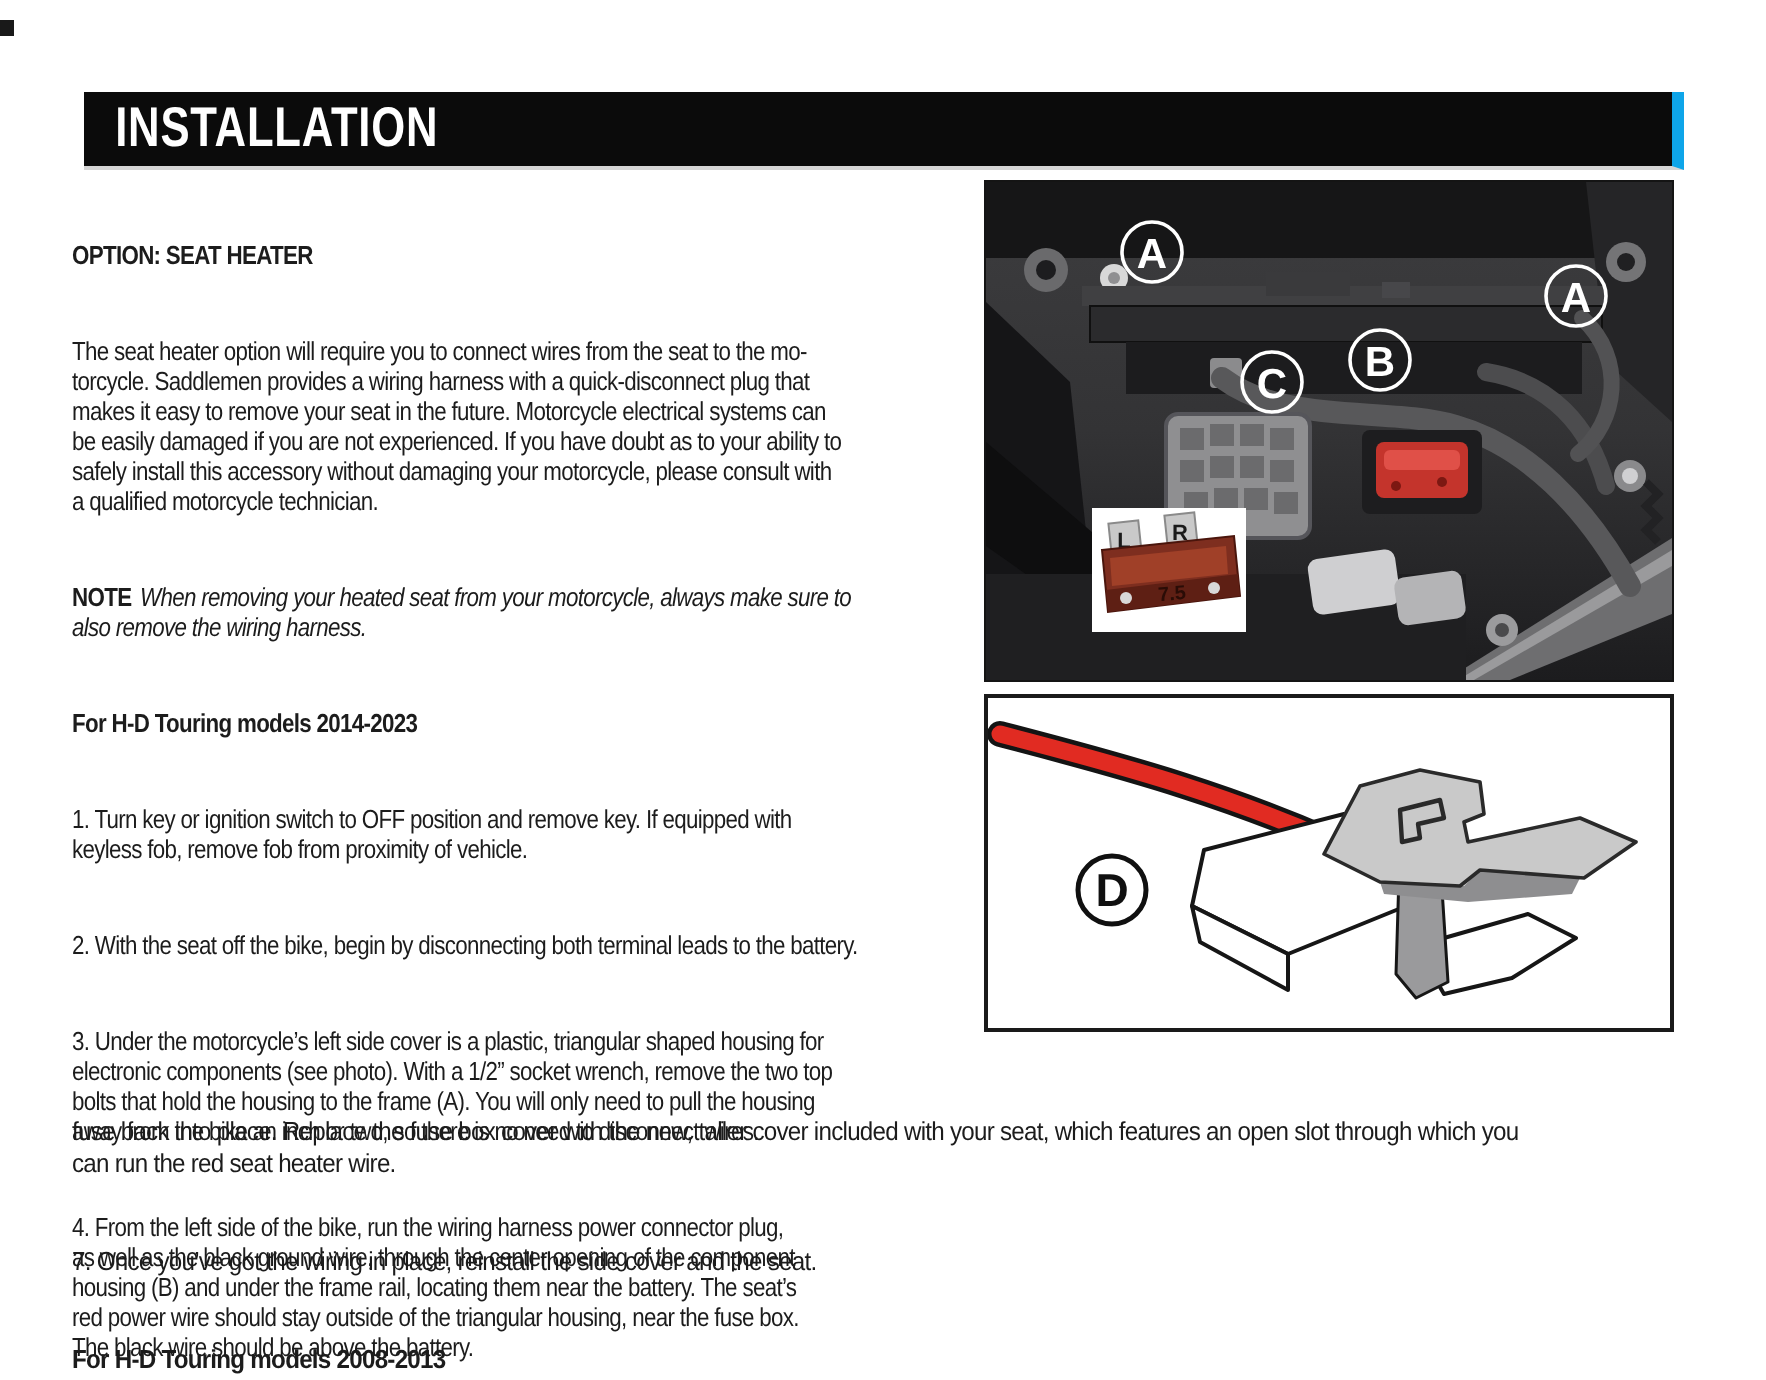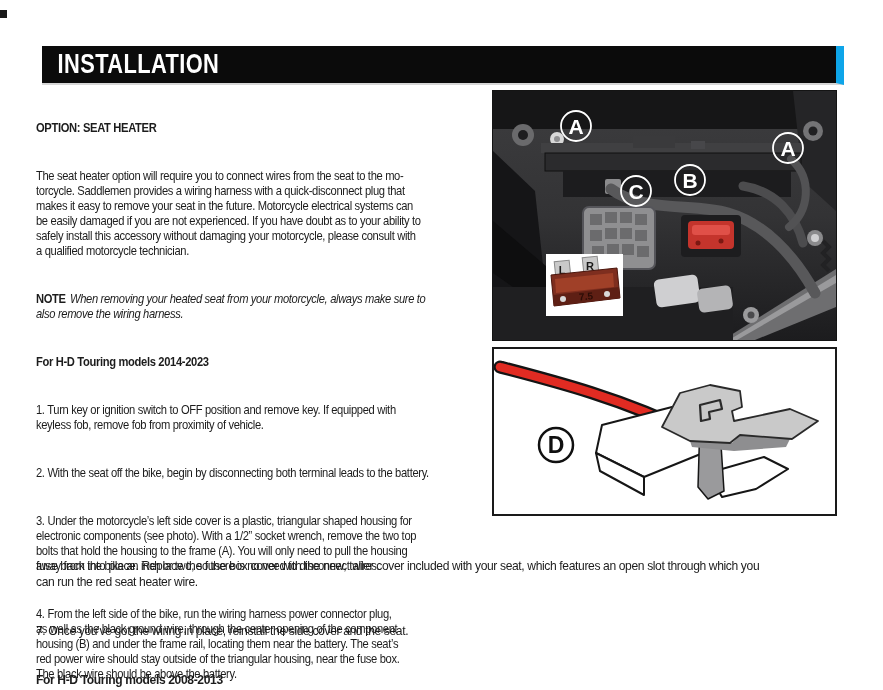--- a/index.html
+++ b/index.html
@@ -2,21 +2,21 @@
 <html><head>
 <meta charset="utf-8">
 <style>
   html,body{margin:0;padding:0;background:#ffffff;}
   body{width:883px;height:690px;position:relative;overflow:hidden;
        font-family:"Liberation Sans",sans-serif;color:#1c1c1c;
        -webkit-font-smoothing:antialiased;}
   .page{position:absolute;inset:0;background:#fff;}
   .scan-artifact{position:absolute;left:0;top:10px;width:7px;height:8px;background:#191919;}
   .header-bar{position:absolute;left:42px;top:46px;width:794px;height:37px;
-      background:#0b0b0b;border-right:8px solid #0ea5e9;border-bottom:2px solid #d6d6d6;}
+      background:#0b0b0b;border-right:6px solid #0ea5e9;border-bottom:2px solid #d6d6d6;}
   .header-title{display:inline-block;color:#ffffff;font-weight:bold;font-size:28px;
       letter-spacing:.5px;line-height:36px;padding-left:20px;
       transform:scaleX(.78);transform-origin:0 50%;white-space:pre;}
   
   .col-text{position:absolute;left:36px;top:90px;width:545px;
       font-size:13px;line-height:15px;letter-spacing:-.4px;
       transform:scaleX(.86);transform-origin:0 0;white-space:pre;}
   .col-text p{margin:0 0 3px 0;}
   
   .wide-text{position:absolute;left:36px;top:527px;width:880px;

